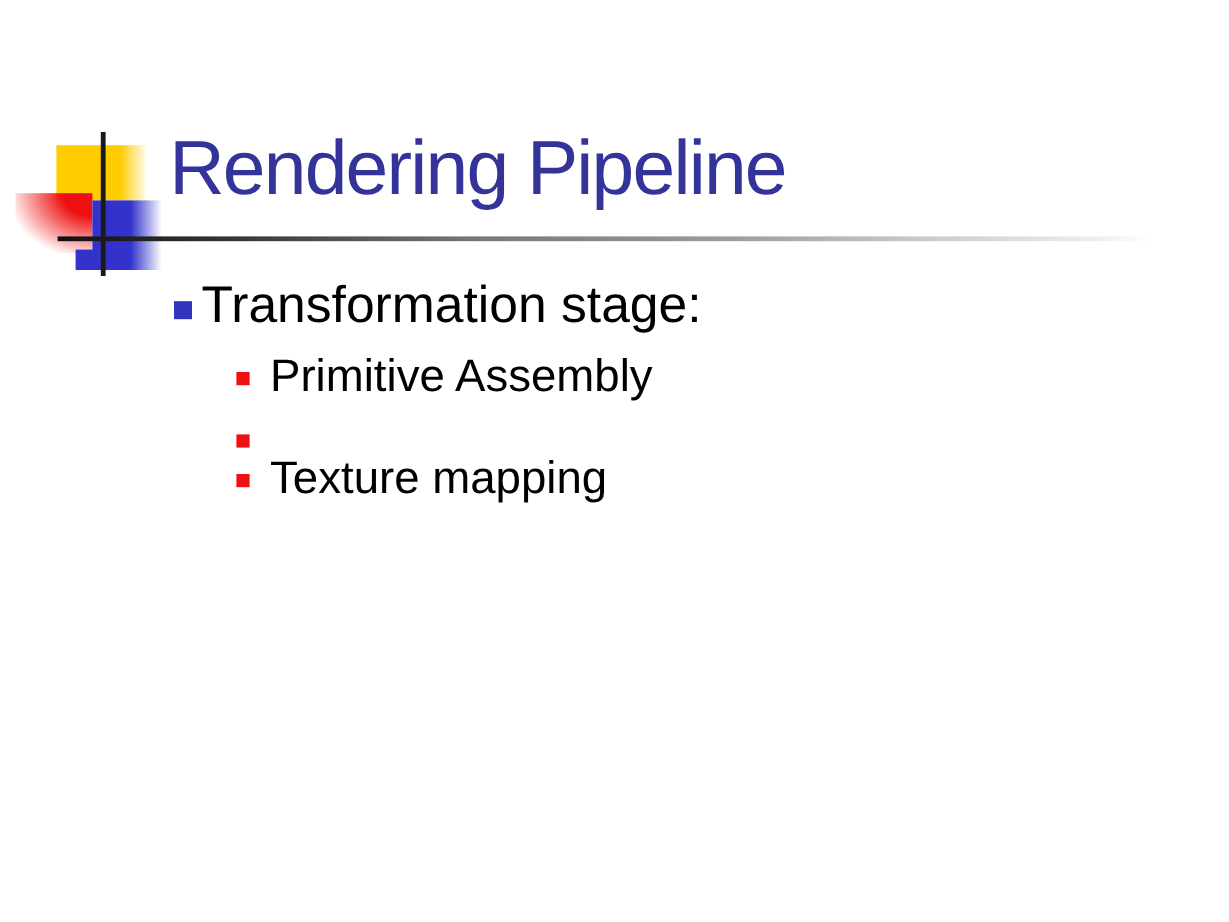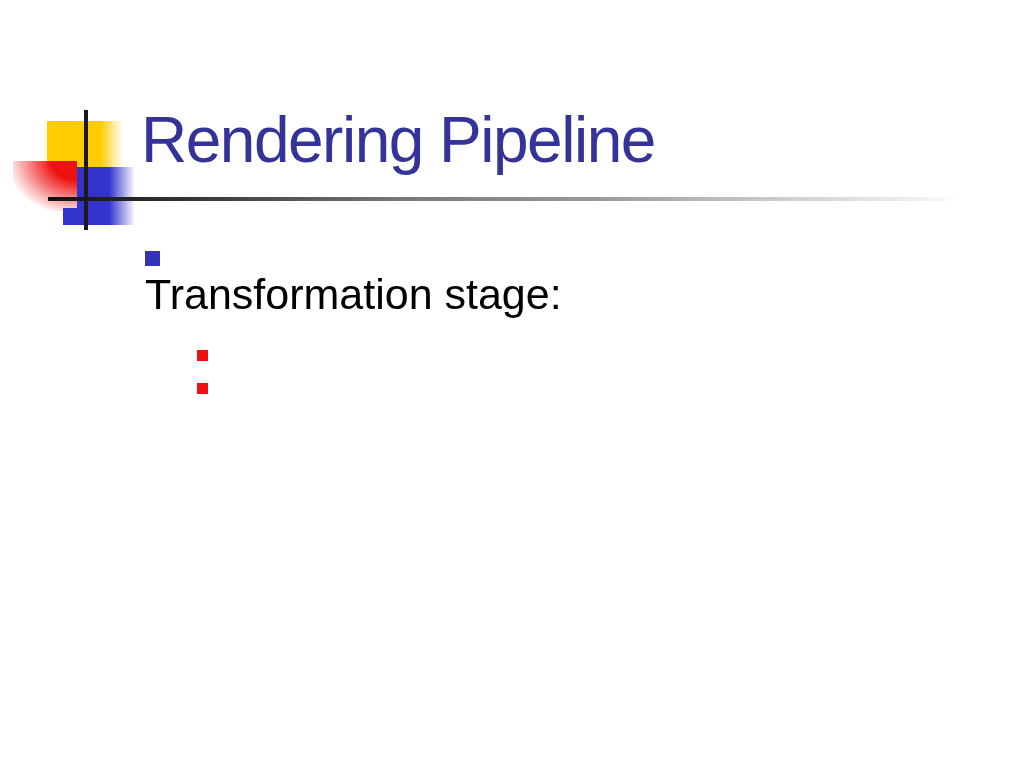--- a/index.html
+++ b/index.html
@@ -51,21 +51,21 @@
     color: var(--title-color, #333399);
     white-space: nowrap;
   }
 
   
   .content {
     position: absolute;
     left: 143px; top: 220px; width: 760px; z-index: 5;
   }
   .content ul { list-style: none; margin: 0; padding: 0; }
-  .content li { display: flex; align-items: flex-start; color: var(--body-color, #000000); flex-direction: column; }
+  .content li { display: flex; align-items: flex-start; color: var(--body-color, #000000); }
   li.l1 {
     font-size: 43px; line-height: 56px;
     margin: 6px 0;
     padding-left: 2px;
   }
   li.l2 {
     font-size: 38px; line-height: 52px;
     padding-left: 54px;
   }
   .bullet { flex: 0 0 auto; display: inline-block; }
@@ -96,20 +96,25 @@
   <div class="title">Rendering Pipeline</div>
 
   <div class="content">
     <ul id="bullet-list">
         <li class="l1">
           <span class="bullet"></span>
           <span class="btext">Transformation stage:</span>
         </li>
         <li class="l2">
           <span class="bullet"></span>
+          <span class="btext">Primitive Assembly</span>
         </li>
         <li class="l2">
           <span class="bullet"></span>
+        </li>
+        <li class="l2">
+          <span class="bullet"></span>
+          <span class="btext">Texture mapping</span>
         </li>
       </ul>
   </div>
 
 </div>
 
 </body></html>

